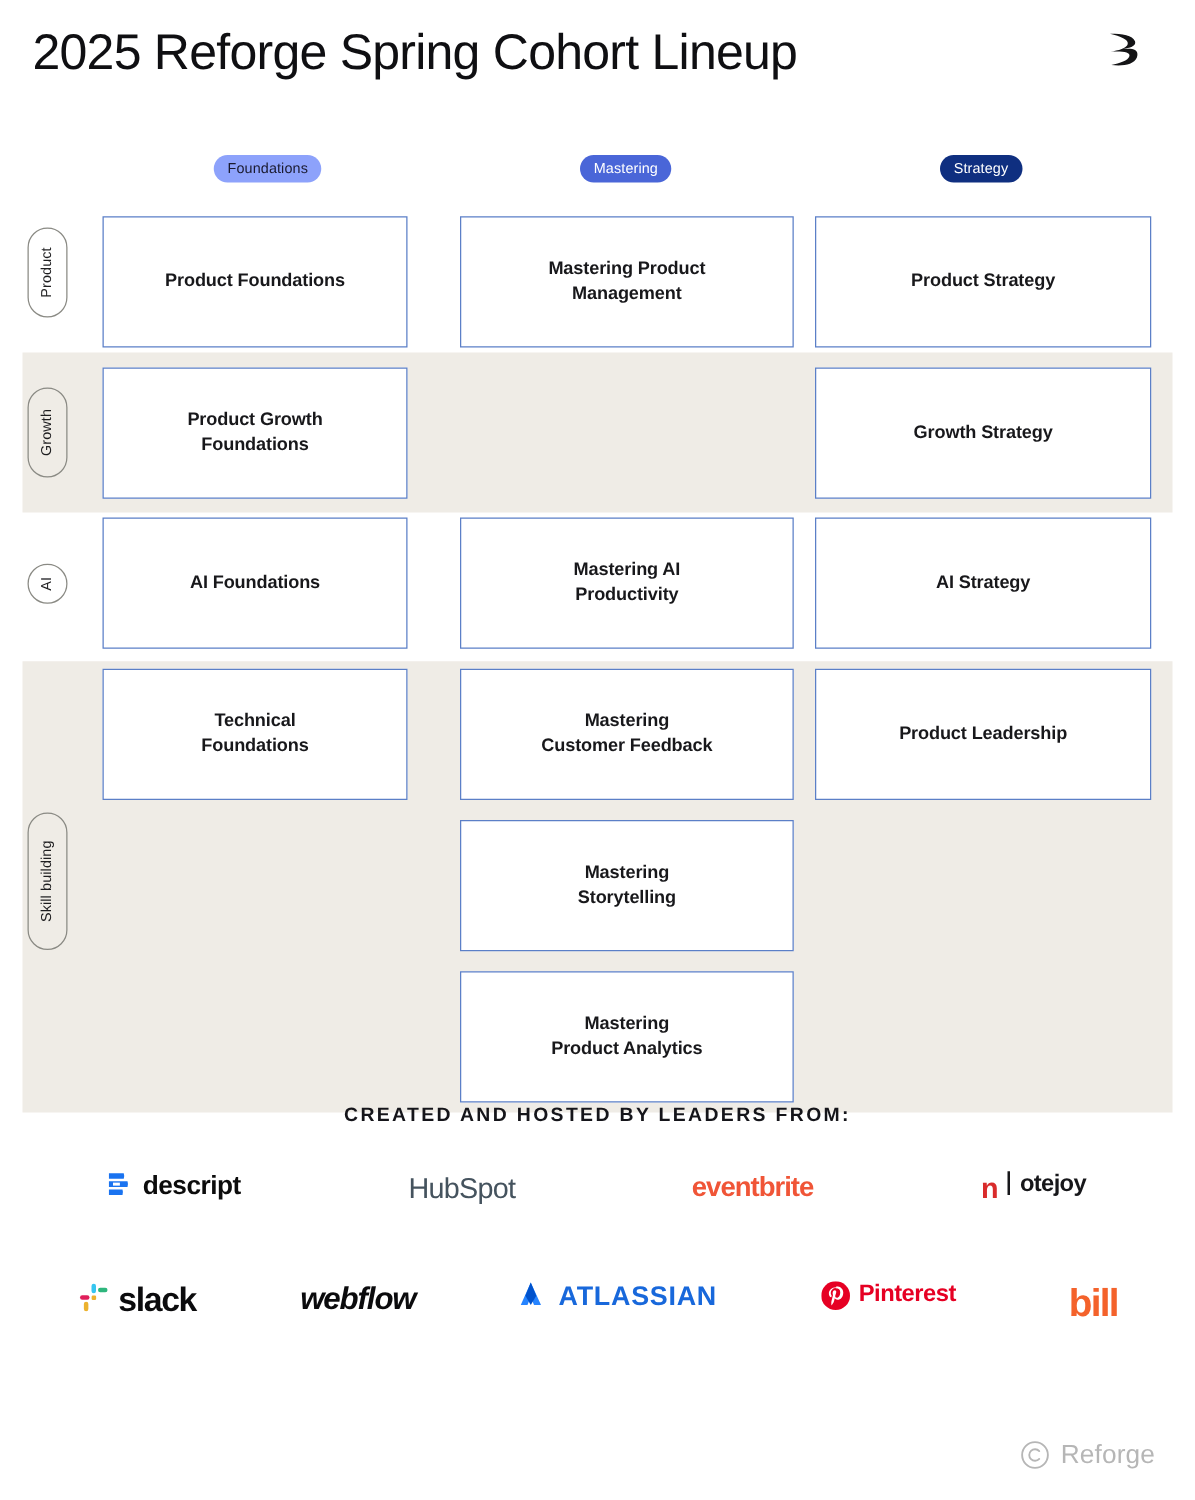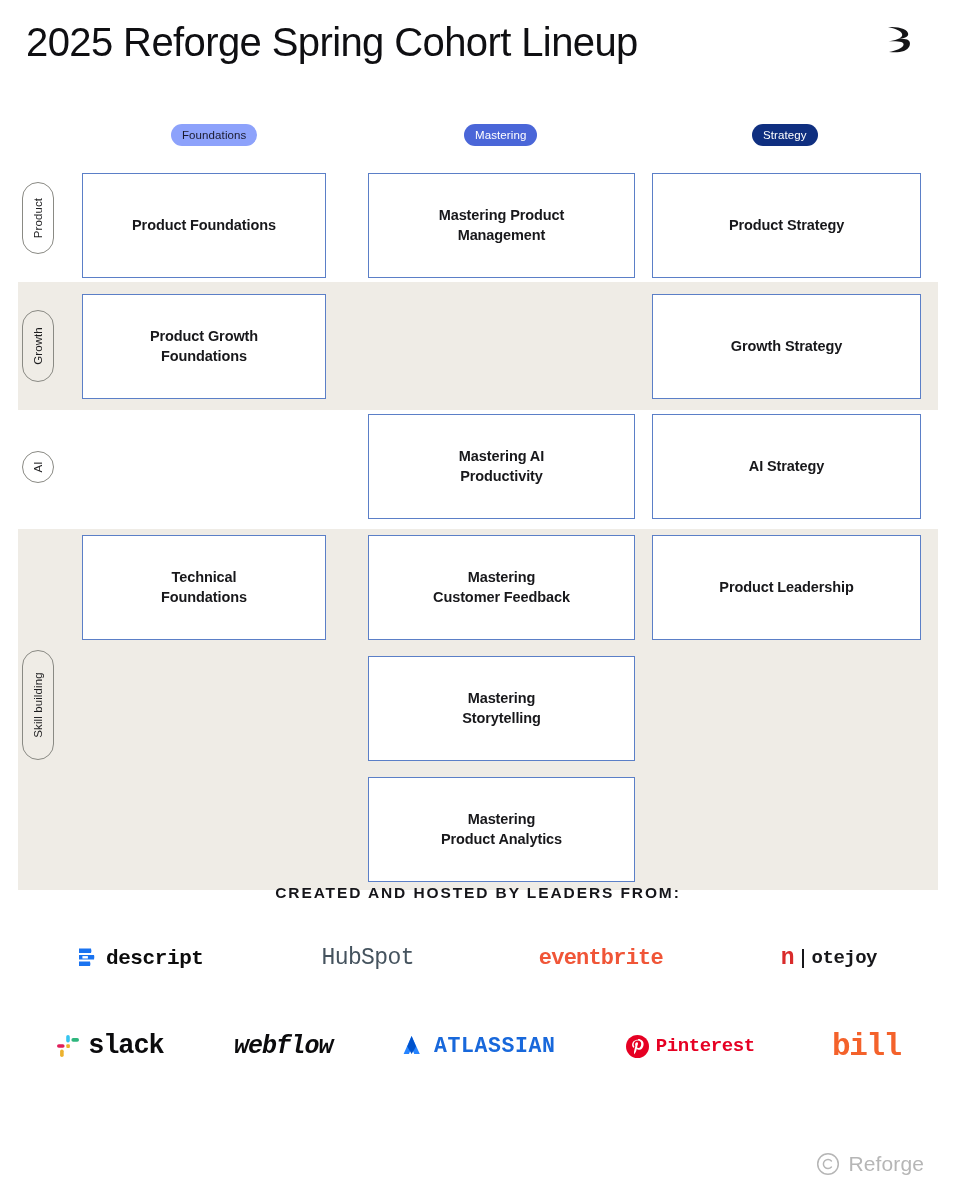--- a/index.html
+++ b/index.html
@@ -159,25 +159,24 @@
     width: 916px;
     display: flex;
     align-items: center;
     justify-content: space-around;
   }
   .logo-row.row-a { top: 88px;  height: 56px; }
   .logo-row.row-b { top: 176px; height: 56px; }
 
   .logo {
     display: flex;
-    align-items: center;
+    align-items: flex-start;
     justify-content: center;
     gap: 7px;
     height: 42px;
-    font-family: Liberation Mono, monospace;
   }
   .logo-text { white-space: nowrap; }
 
   
   .lg-descript  { font-size: 21px; font-weight: 700; color: #0c0c0c; letter-spacing: -0.4px; }
   .lg-hubspot   { font-size: 23px; font-weight: 500; color: #45535e; letter-spacing: -0.6px; }
   .lg-eventbrite{ font-size: 22px; font-weight: 700; color: #f05537; letter-spacing: -0.8px; }
   .lg-notejoy-n { font-size: 23px; font-weight: 700; color: #d92b2b; letter-spacing: -0.5px; }
   .lg-notejoy-r { font-size: 19px; font-weight: 700; color: #17171a; letter-spacing: -0.5px; }
   .lg-slack     { font-size: 27px; font-weight: 700; color: #0b0b0d; letter-spacing: -1.1px; }
@@ -261,20 +260,23 @@
     </div>
 
     <div class="card col0 r-growth">
       <div class="card-label">Product Growth
 Foundations</div>
     </div>
     <div class="card col2 r-growth">
       <div class="card-label">Growth Strategy</div>
     </div>
 
+    <div class="card col0 r-ai">
+      <div class="card-label">AI Foundations</div>
+    </div>
     <div class="card col1 r-ai">
       <div class="card-label">Mastering AI
 Productivity</div>
     </div>
     <div class="card col2 r-ai">
       <div class="card-label">AI Strategy</div>
     </div>
 
     <div class="card col0 r-skill1">
       <div class="card-label">Technical

